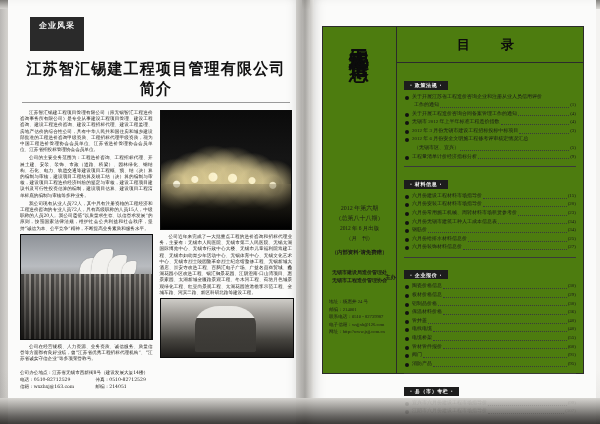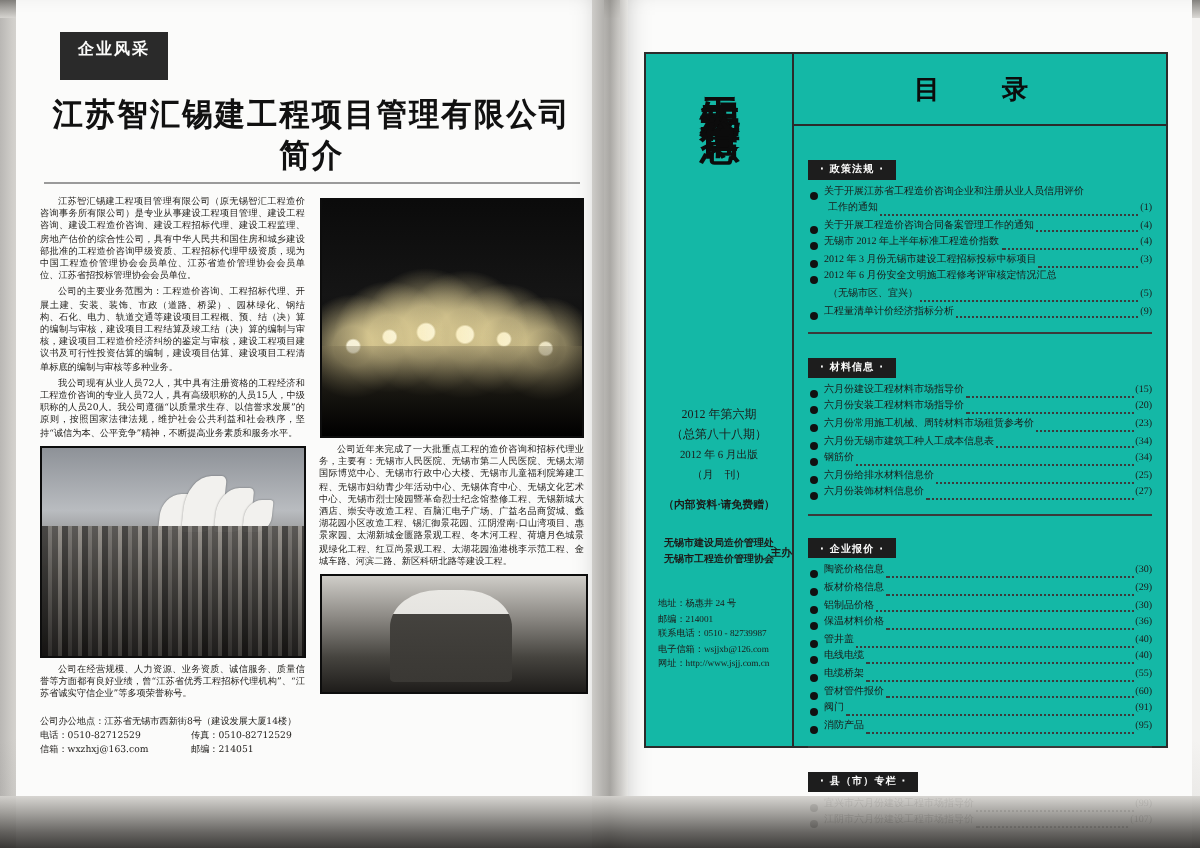--- a/index.html
+++ b/index.html
@@ -45,21 +45,21 @@
     background:linear-gradient(0deg,#2e2c2a 0%,#5a5855 30%,#9e9c98 68%,#d4d2ce 100%);
     opacity:.92;
   }
 
   
   .lp{position:absolute;left:20px;top:14px;width:272px;}
   .rubric{
     display:inline-block;background:#2a2a2a;color:#fbfbfa;
     font-family:Liberation Sans, sans-serif;
     font-size:8px;font-weight:bold;letter-spacing:1px;
-    padding:3px 9px 10px 9px;margin-left:10px;
+    padding:3px 9px 20px 9px;margin-left:10px;
     filter:blur(.2px);
   }
   .art-title{
     text-align:center;font-size:15px;font-weight:bold;
     letter-spacing:1.2px;margin:9px 0 2px 0;color:#111;
     font-family:"DejaVu Serif","Liberation Serif",serif;
     transform:scaleY(1.06);
   }
   .rule-thin{height:1px;background:#4a4a4a;margin:4px 2px 7px 2px;opacity:.55;}
 
@@ -124,21 +124,21 @@
   }
   .addr{
     font-size:4.6px;line-height:7px;color:#24221f;margin-top:5px;
     font-family:"DejaVu Serif","Liberation Serif",serif;
   }
   .addr .ln{white-space:nowrap;overflow:hidden;text-overflow:clip;}
   .addr .tab{display:inline-block;min-width:74px;}
 
   
   .rp{position:absolute;left:322px;top:26px;width:262px;}
-  .rbox{border:1.3px solid #2b2b2b;display:flex;height:346px;background:#14b8a6;}
+  .rbox{border:1.3px solid #2b2b2b;display:flex;height:346px;background:#4d7c0f;}
   .masthead{
     width:74px;border-right:1.3px solid #2b2b2b;position:relative;
     display:flex;flex-direction:column;align-items:center;
     padding-top:6px;box-sizing:border-box;
   }
   .mh-title{
     font-family:"DejaVu Serif","Liberation Serif",serif;
     font-weight:bold;font-size:19px;line-height:21px;color:#0c0c0c;
     writing-mode:vertical-rl;text-orientation:upright;letter-spacing:2px;
     height:160px;transform:scaleX(1.04);

